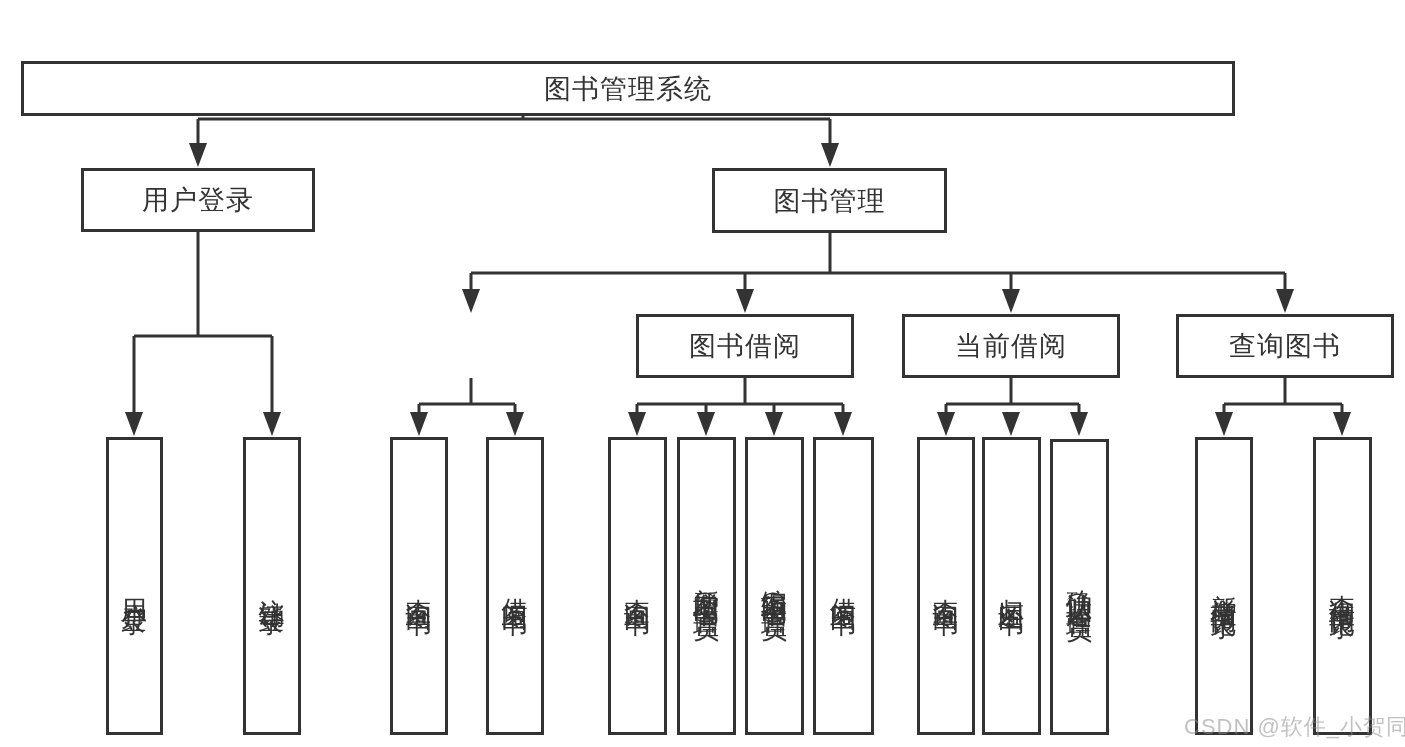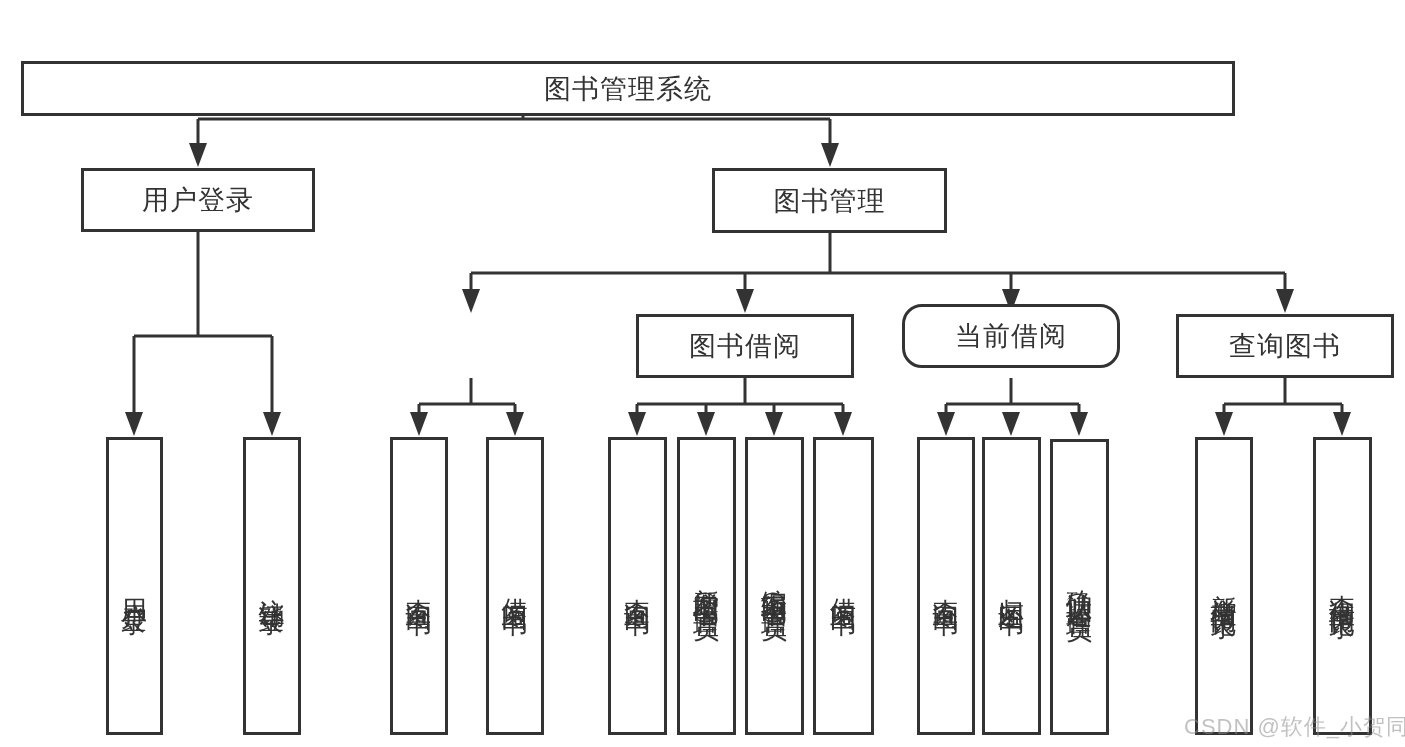--- a/index.html
+++ b/index.html
@@ -125,21 +125,21 @@
   <div class="node h" style="left:81px; top:168px; width:234px; height:64px;">
     <span>用户登录</span>
   </div>
   <div class="node h" style="left:712px; top:168px; width:235px; height:65px;text-align:center;">
     <span>图书管理</span>
   </div>
 
   <div class="node h" style="left:636px; top:314px; width:218px; height:64px;">
     <span>图书借阅</span>
   </div>
-  <div class="node h" style="left:902px; top:304px; width:218px; height:64px;border-radius:20px;">
+  <div class="node h" style="left:902px; top:314px; width:218px; height:64px;">
     <span>当前借阅</span>
   </div>
   <div class="node h" style="left:1176px; top:314px; width:218px; height:64px;">
     <span>查询图书</span>
   </div>
 
   <div class="node v" style="left:106px; top:437px; width:57px; height:298px;">
     <span>用户登录</span>
   </div>
   <div class="node v" style="left:243px; top:437px; width:58px; height:298px;">

